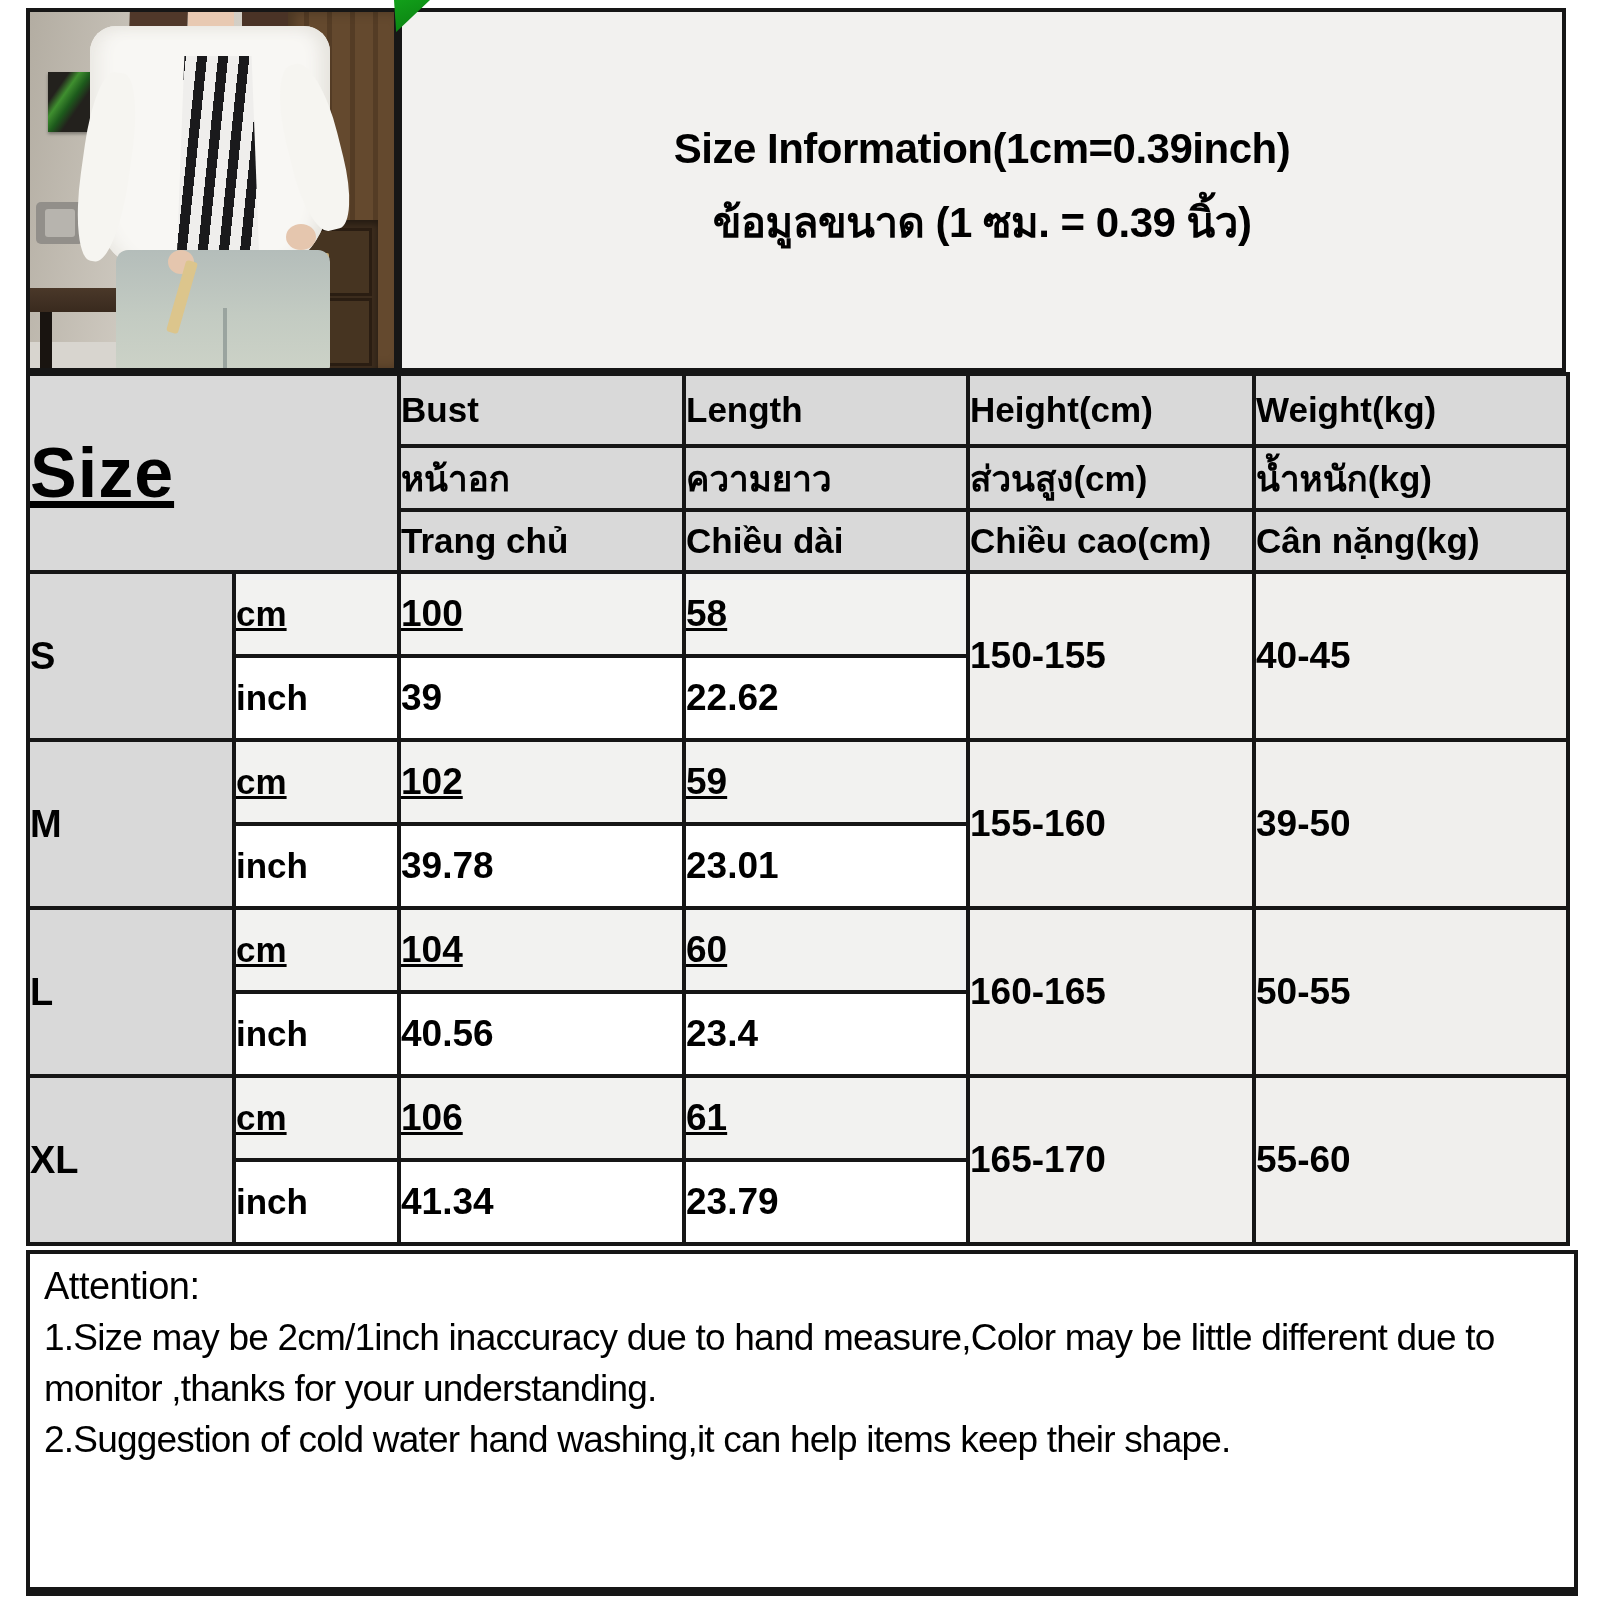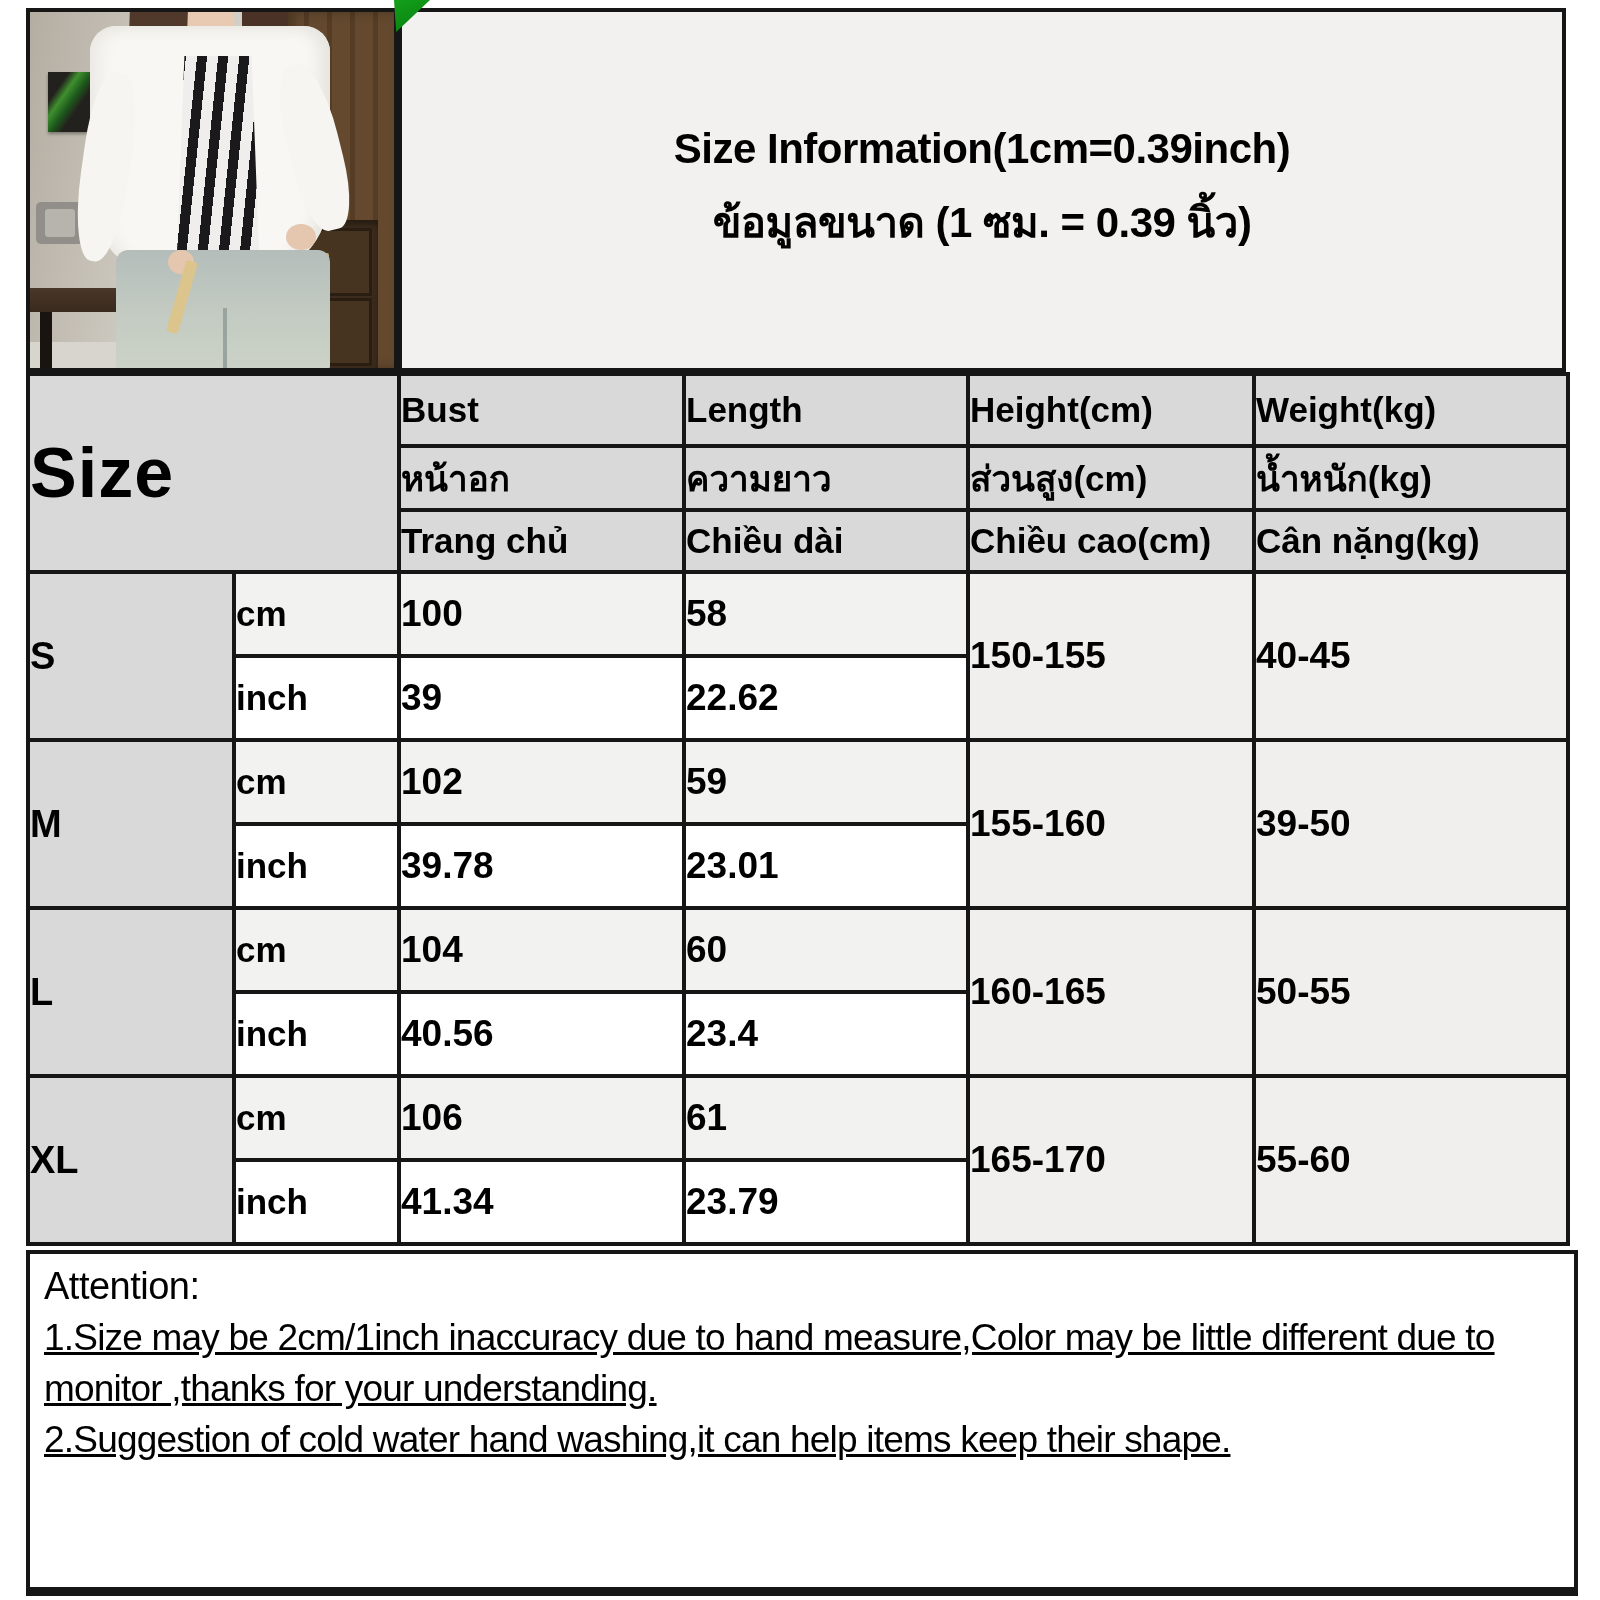--- a/index.html
+++ b/index.html
@@ -64,38 +64,38 @@
   
   table.size-table{
     position:absolute;left:26px;top:372px;width:1540px;
     border-collapse:collapse;table-layout:fixed;
   }
   table.size-table td{
     border:4px solid #161616;vertical-align:middle;padding:0;
     font-weight:700;
   }
   td.hdr{background:#d9d9d9;font-size:35px;}
-  td.hdr-size{font-size:70px;letter-spacing:1px;}
+  td.hdr-size{font-size:70px;letter-spacing:1px;text-decoration:underline;}
   td.size-label{background:#d9d9d9;font-size:38px;}
   tr.hrow1{height:72px;} tr.hrow2{height:64px;} tr.hrow3{height:62px;}
   tr.drow{height:84px;}
-  tr.row-cm td.unit,tr.row-cm td.val{background:#f2f2f0;}
+  tr.row-cm td.unit,tr.row-cm td.val{background:#f2f2f0;text-decoration:underline;}
   tr.row-inch td.unit,tr.row-inch td.val{background:#ffffff;}
   td.unit{font-size:35px;}
   td.val{font-size:37px;font-weight:700;}
   td.merged{background:#f0efed;font-size:37px;}
 
   
   .attention-box{
     position:absolute;left:26px;top:1250px;width:1552px;height:346px;
     border:4px solid #161616;border-bottom-width:9px;background:#ffffff;
     box-sizing:border-box;padding:6px 14px 0 14px;
   }
   .attention-heading{font-size:38px;line-height:52px;letter-spacing:-0.5px;}
-  .attention-box p{margin:0;font-size:37px;line-height:51px;letter-spacing:-0.8px;max-width:1492px;text-decoration:underline;}
+  .attention-box p{margin:0;font-size:37px;line-height:51px;letter-spacing:-0.8px;max-width:1492px;}
 </style>
 </head>
 <body>
 
 <div class="canvas">
 
   <div class="photo-box">
     <div class="scene">
       <div class="wall"></div>
       <div class="floor"></div>

